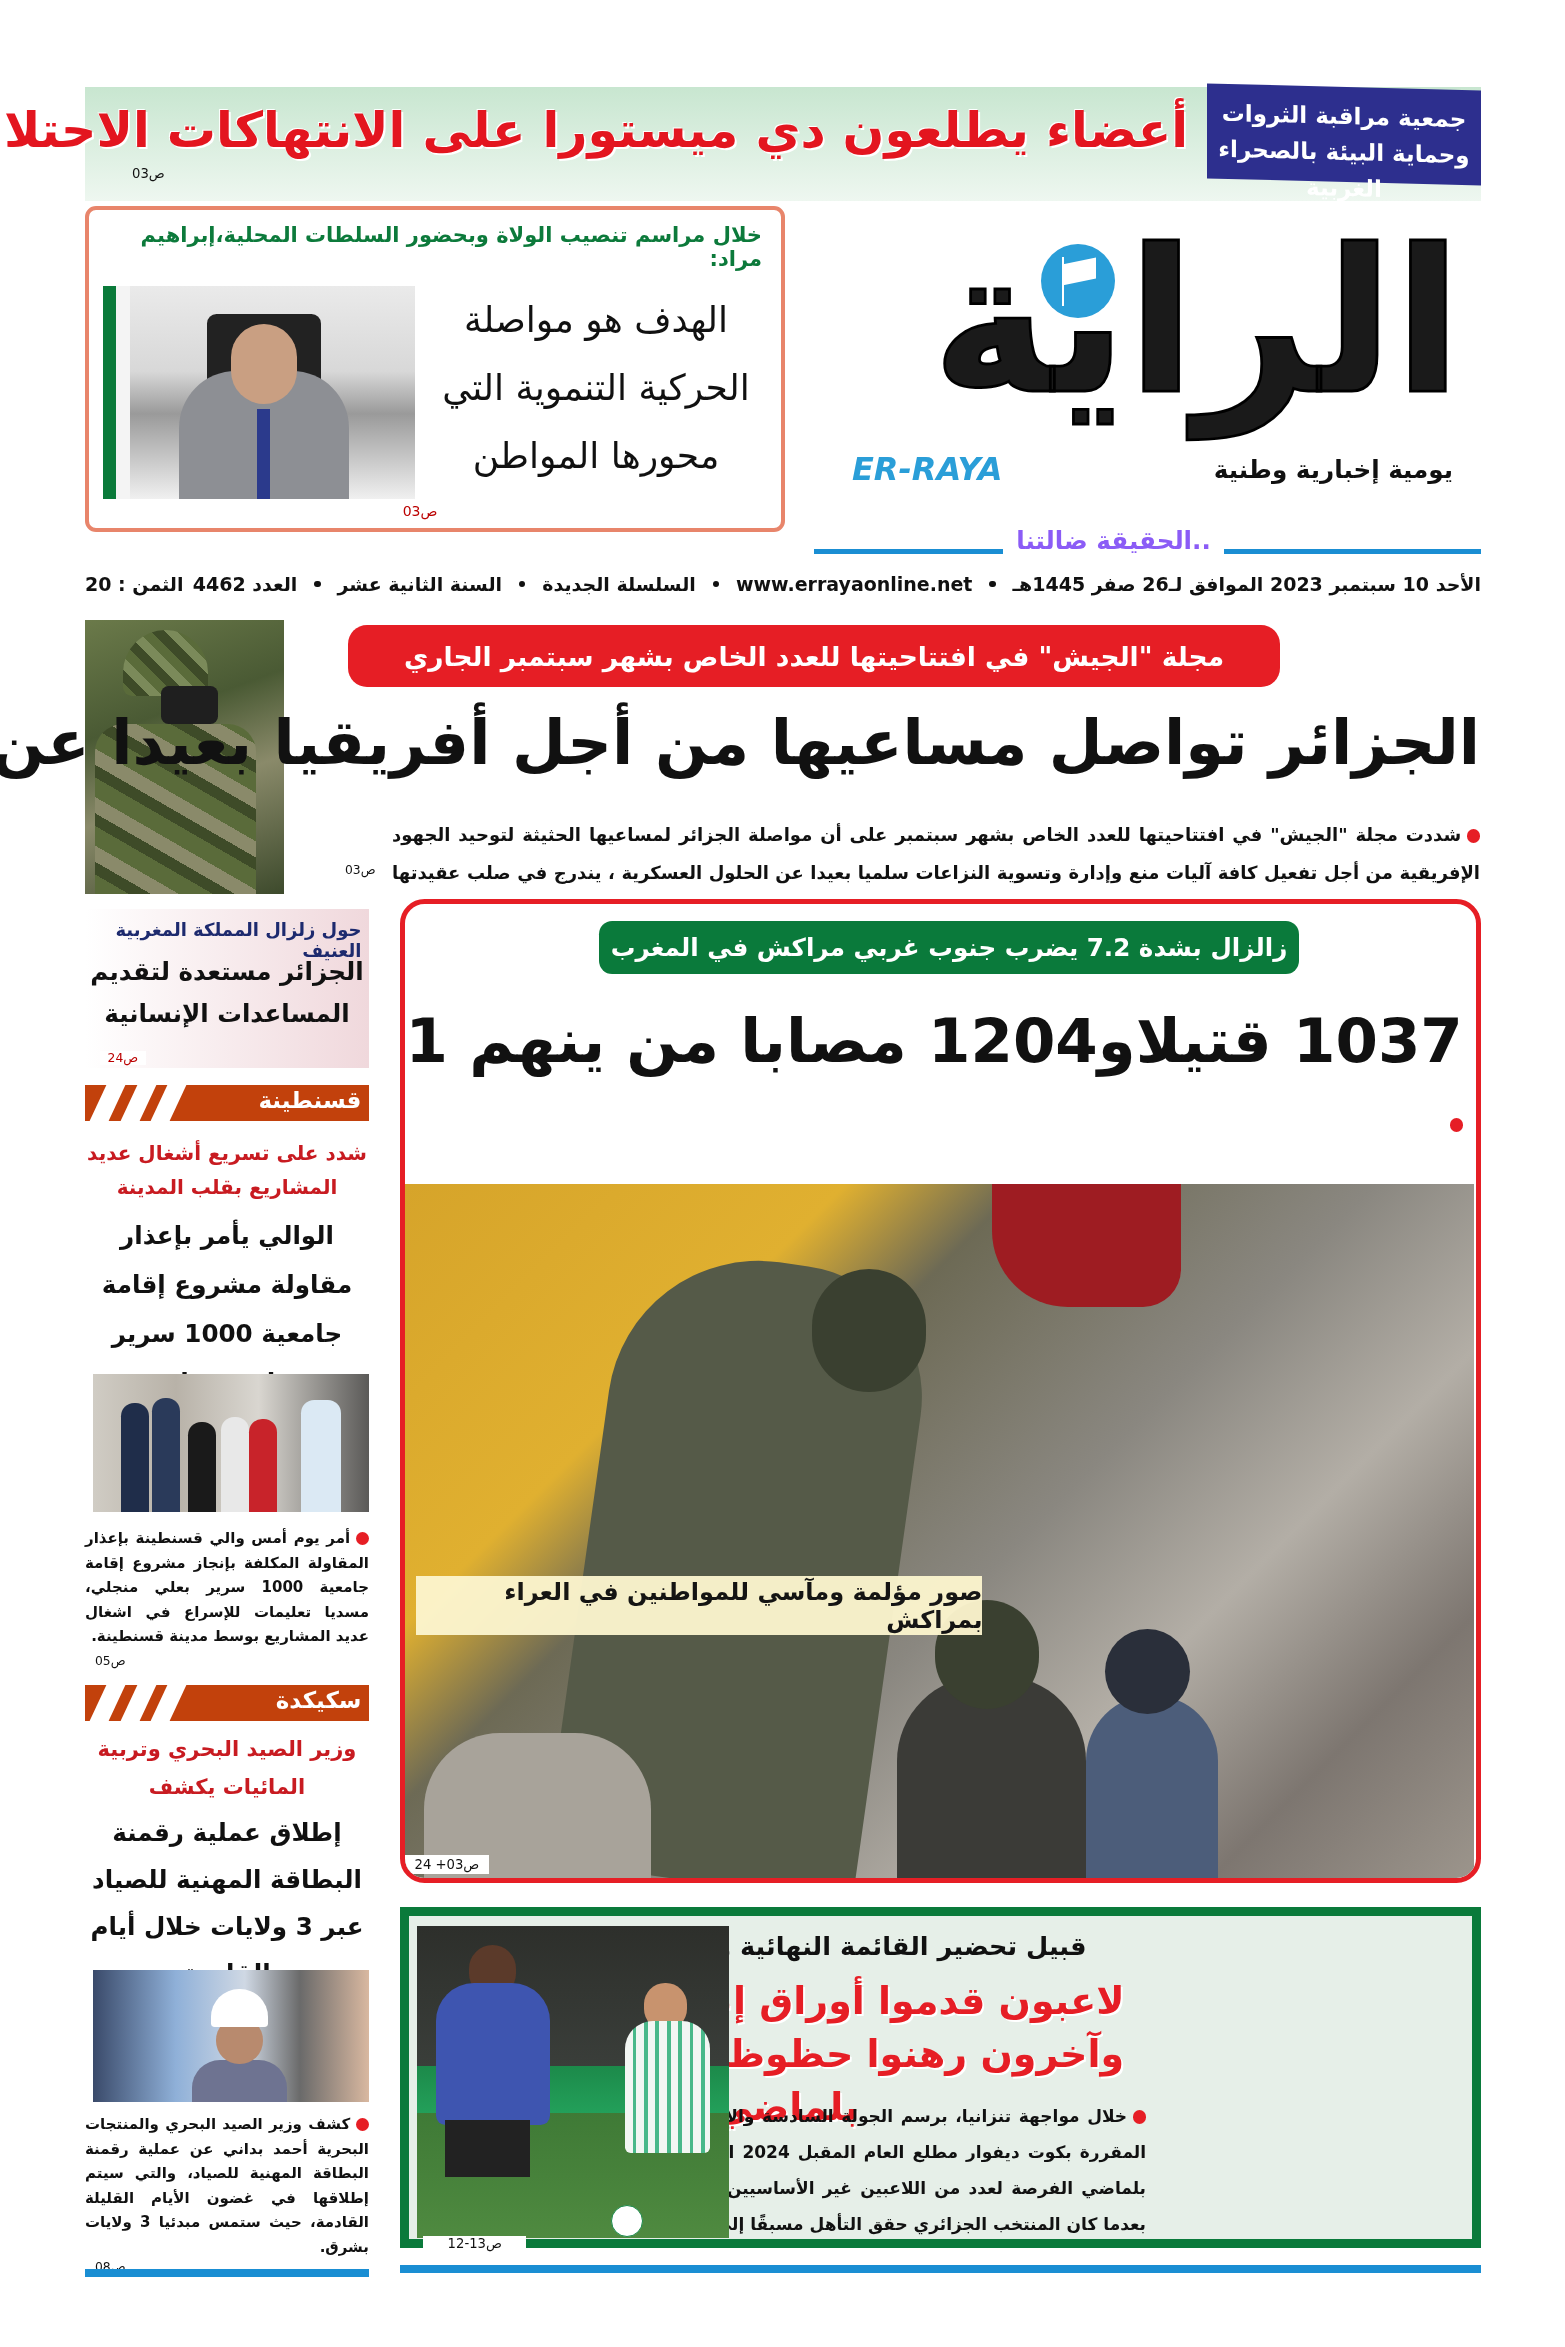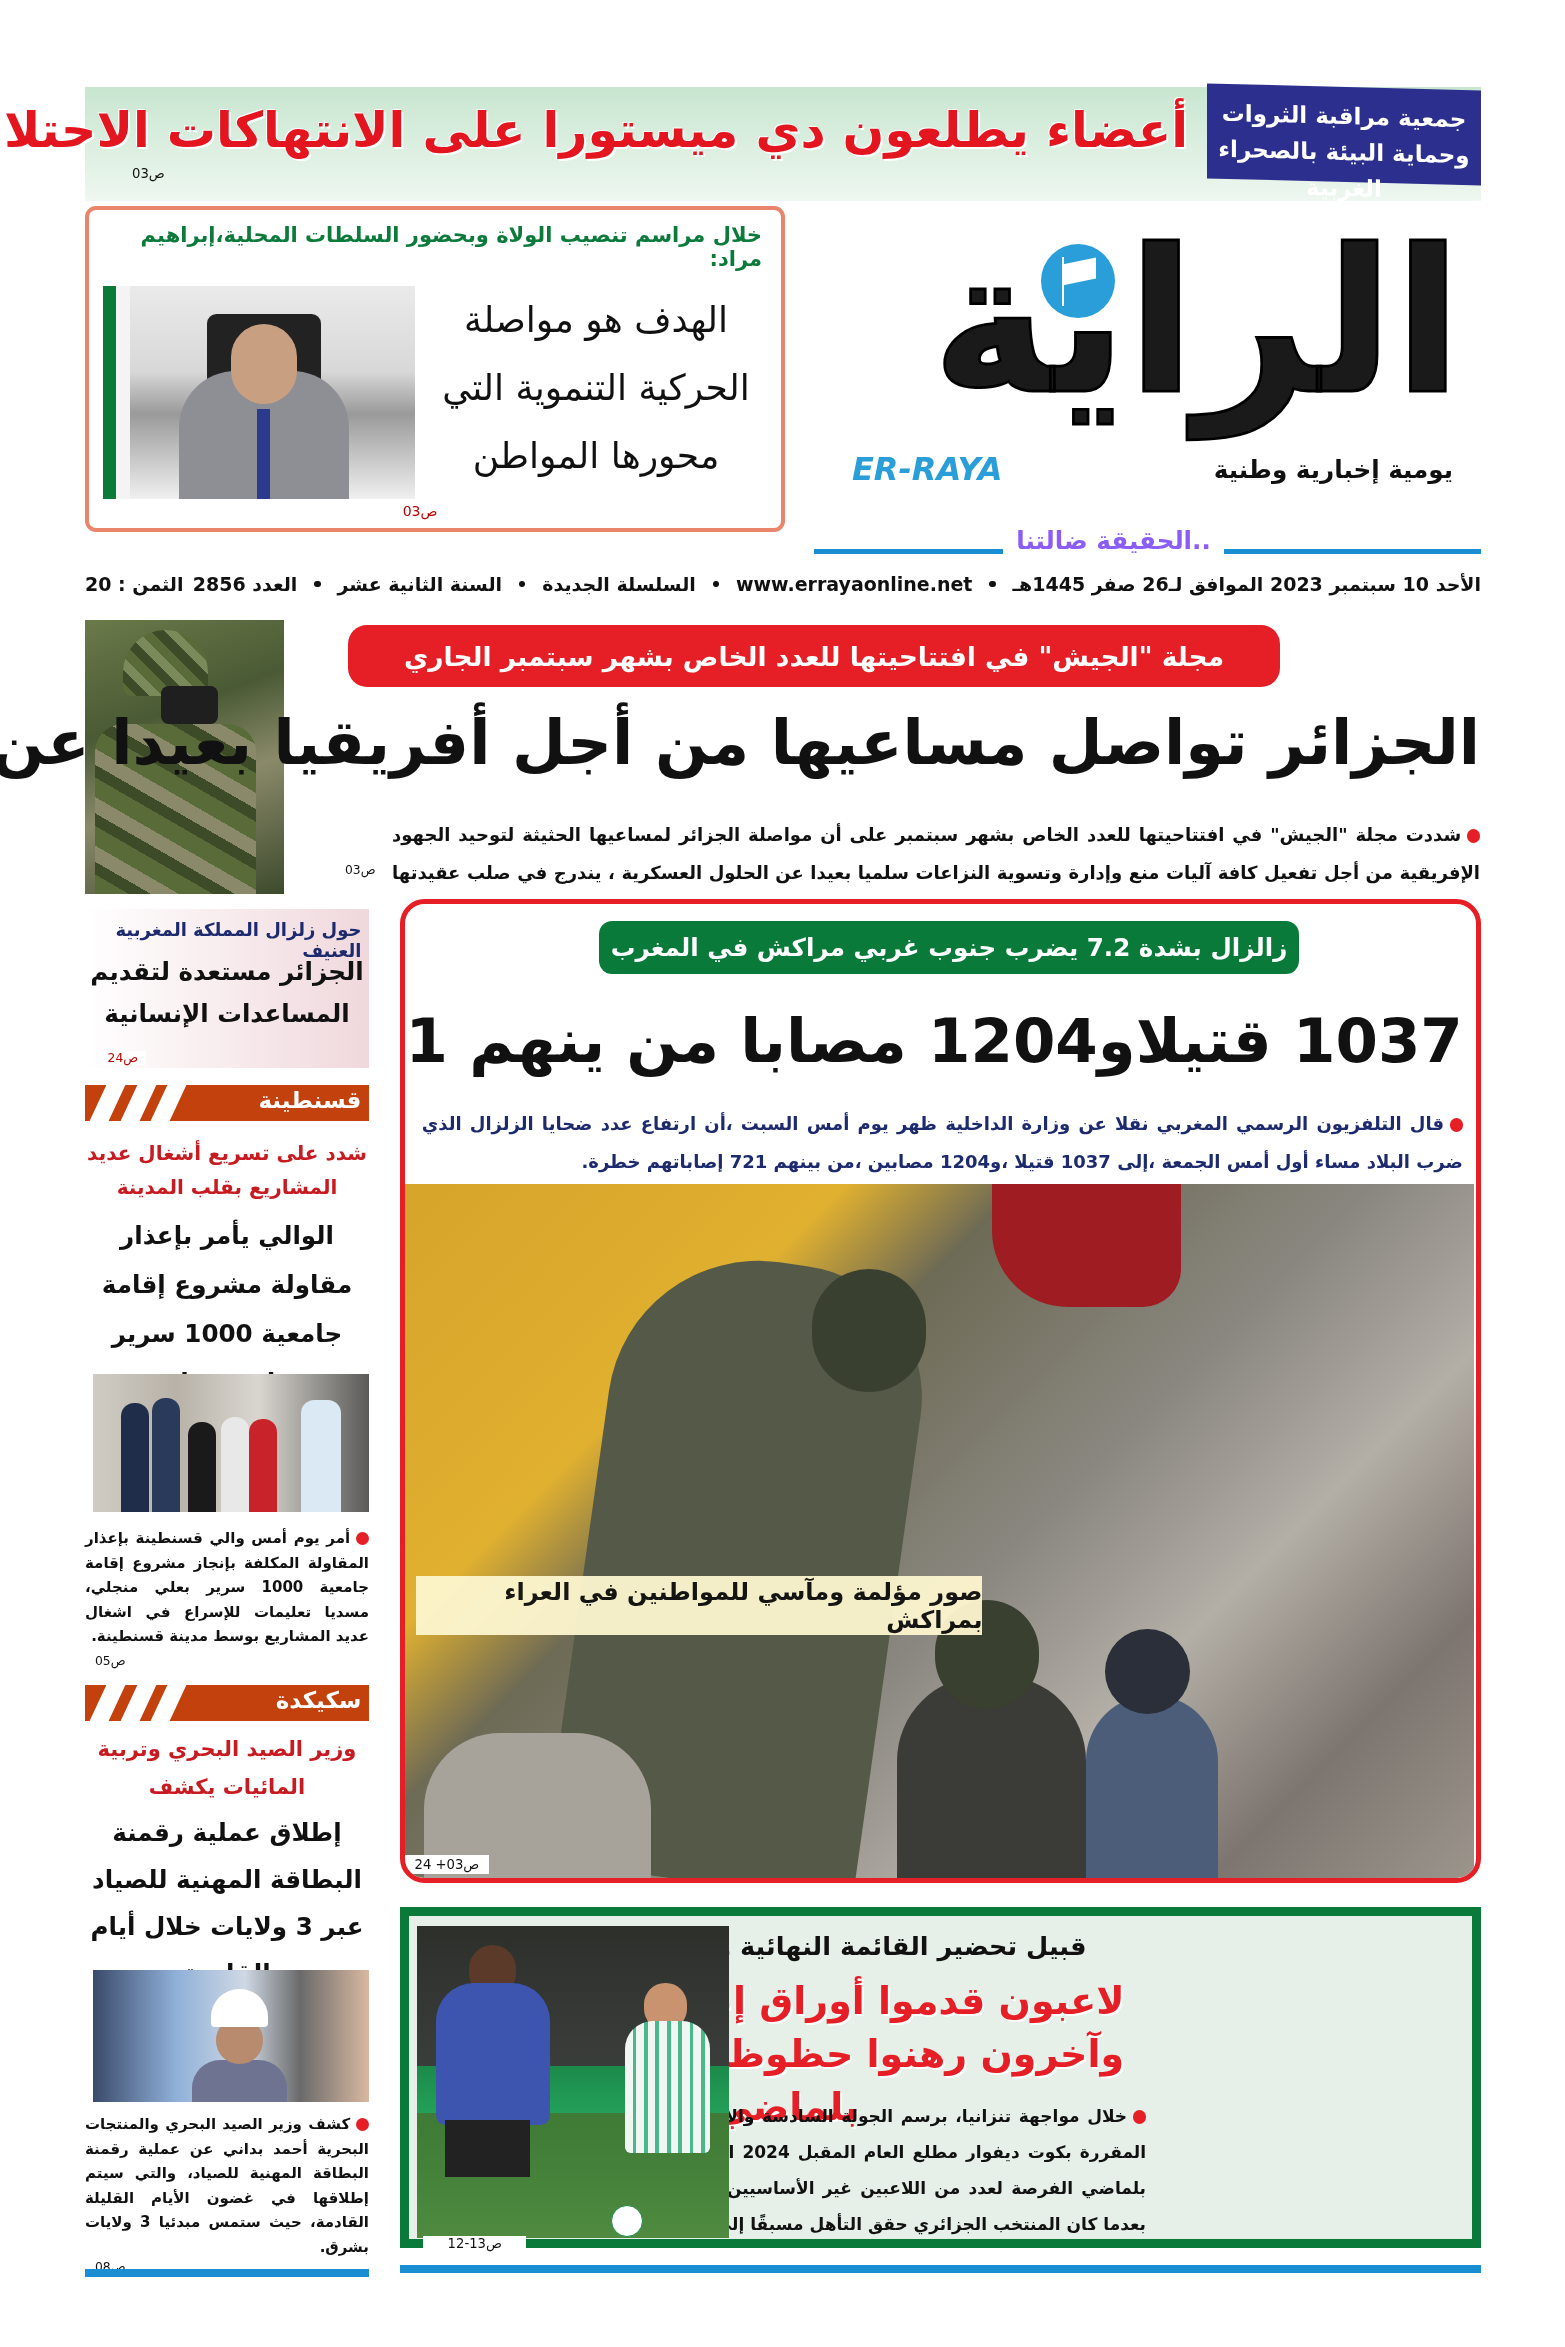--- a/index.html
+++ b/index.html
@@ -174,41 +174,41 @@
 
 <div id="info-strip" class="abs">
   <span>الأحد 10 سبتمبر 2023 الموافق لـ26 صفر 1445هـ</span>
   <span class="info-sep"></span>
   <span dir="ltr">www.errayaonline.net</span>
   <span class="info-sep"></span>
   <span>السلسلة الجديدة</span>
   <span class="info-sep"></span>
   <span>السنة الثانية عشر</span>
   <span class="info-sep"></span>
-  <span>العدد 2856</span>
+  <span>العدد 4462</span>
   <span>الثمن : 20</span>
 </div>
 
 <div id="army-photo" class="abs">
   <div class="body"></div>
   <div class="helmet"></div>
   <div class="binoc"></div>
 </div>
 <div id="army-kicker" class="abs">مجلة "الجيش" في افتتاحيتها للعدد الخاص بشهر سبتمبر الجاري</div>
 <div id="army-headline" class="abs">الجزائر تواصل مساعيها من أجل أفريقيا بعيدا عن الحلول العسكرية</div>
 <div id="army-body" class="abs">
   <span class="bullet-red"></span><span>شددت مجلة "الجيش" في افتتاحيتها للعدد الخاص بشهر سبتمبر على أن مواصلة الجزائر لمساعيها الحثيثة لتوحيد الجهود الإفريقية من أجل تفعيل كافة آليات منع وإدارة وتسوية النزاعات سلميا بعيدا عن الحلول العسكرية ، يندرج في صلب عقيدتها ومبادئها الراسخة التي طالما رافعت من أجلها ودافعت عنها.</span>
 </div>
 <div id="army-ref" class="abs">ص03</div>
 
 <div id="quake-box" class="abs">
   <div id="quake-kicker" class="abs">زالزال بشدة 7.2 يضرب جنوب غربي مراكش في المغرب</div>
   <div id="quake-headline" class="abs">1037 قتيلاو1204 مصابا من ينهم 721 إصاباتهم خطرة</div>
   <div id="quake-body" class="abs">
-    <span class="bullet-red"></span><span>قال التلفزيون الرسمي المغربي نقلا عن وزارة الداخلية ظهر يوم أمس السبت ،أن ارتفاع عدد ضحايا الزلزال الذي ضرب البلاد مساء أول أمس الجمعة ،إلى 1037 قتيلا ،و1204 مصابين ،من بينهم 721 إصاباتهم خطرة.</span>
+    <span class="bullet-red"></span>
   </div>
   <div id="quake-photo" class="abs">
     <div class="red-rug"></div>
     <div class="worker1"></div>
     <div class="helmet1"></div>
     <div class="worker2"></div>
     <div class="helmet2"></div>
     <div class="worker3"></div>
     <div class="helmet3"></div>
     <div class="rubble"></div>

